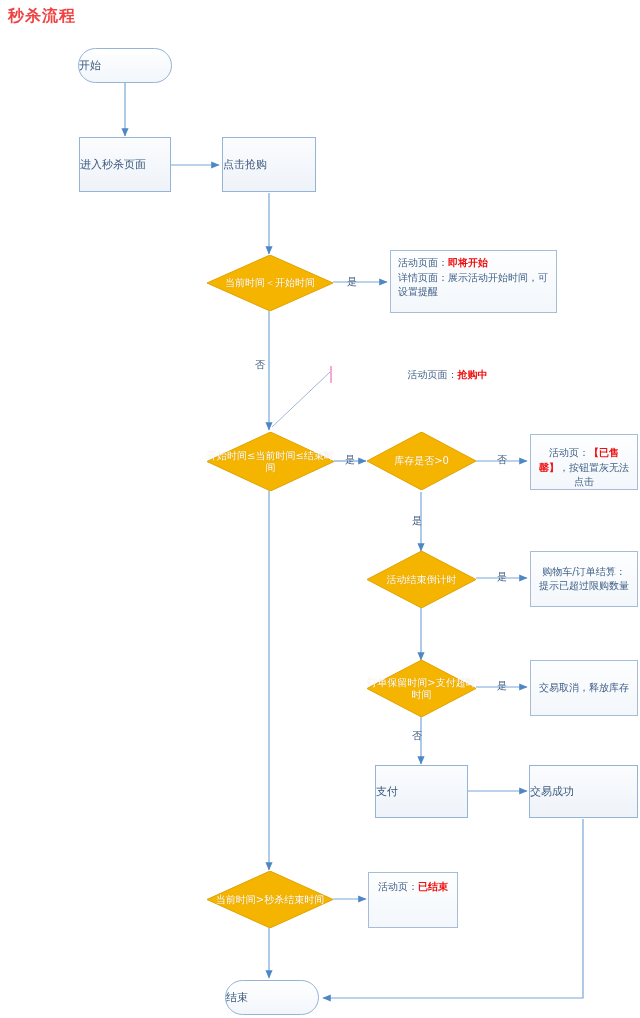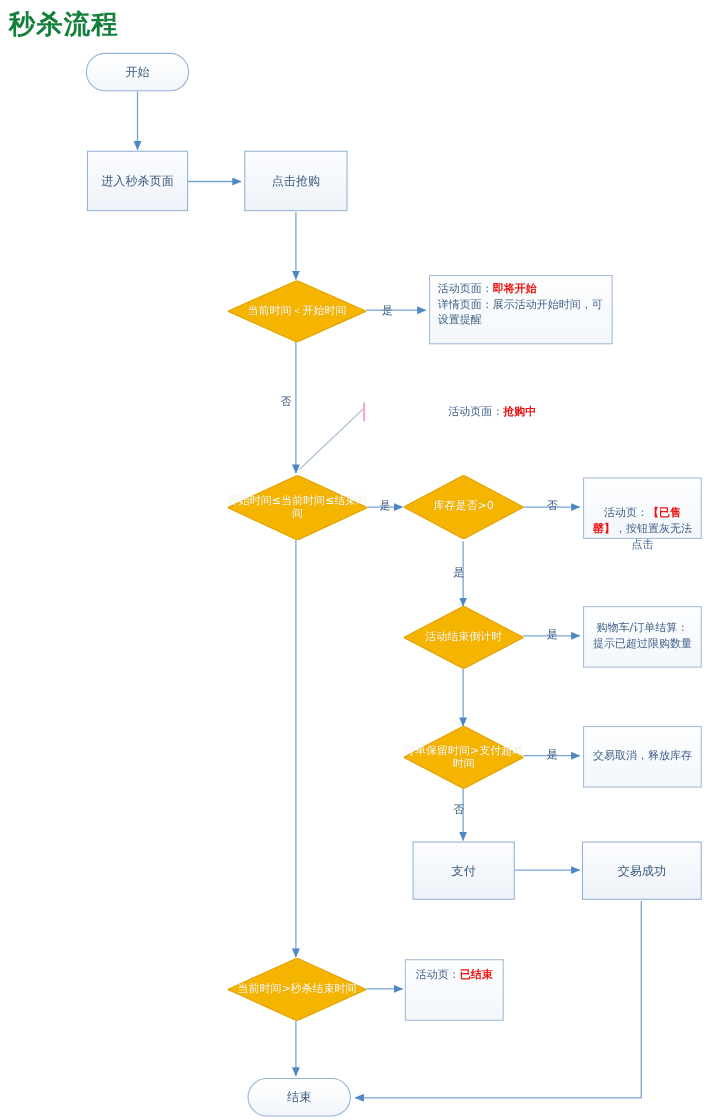--- a/index.html
+++ b/index.html
@@ -19,30 +19,30 @@
   svg.edges {
     position: absolute; left: 0; top: 0;
     width: 640px; height: 1018px;
     pointer-events: none;
   }
   .node {
     position: absolute;
     box-sizing: border-box;
     display: flex;
     align-items: center;
-    justify-content: center;
+    justify-content: flex-start;
     text-align: center;
     line-height: 1.25;
   }
   .title {
     position: absolute;
     left: 8px; top: 6px;
-    color: #15803d;
+    color: #ef4444;
     font-weight: bold;
-    font-size: 24px;
+    font-size: 16px;
     letter-spacing: 1px;
     font-family: Liberation Serif, serif;
   }
   .terminator {
     border: 1px solid #95b3d7;
     border-radius: 22px;
     background: linear-gradient(to bottom, #ffffff 0%, #f2f6fb 100%);
     color: #3b587c;
     font-size: 11px;
   }
@@ -241,21 +241,21 @@
     </div>
     <div>详情页面：展示活动开始时间，可设置提醒</div>
   </div>
 
   <div class="bare-note" style="left:330px; top:366px; width:215px;">
     <div>
       <span>活动页面：</span><span class="hl">抢购中</span>
     </div>
   </div>
 
-  <div class="node note centered" style="left:530px; top:434px; width:108px; height:56px; display:block; padding-top:25px;">
+  <div class="node note centered" style="left:530px; top:434px; width:108px; height:56px; display:block; padding-top:11px;">
     <div style="text-align:center;">
       <span>活动页：</span><span class="hl">【已售罄】</span><span>，按钮置灰无法点击</span>
     </div>
   </div>
 
   <div class="node note centered" style="left:530px; top:551px; width:108px; height:56px;">
     <span>购物车/订单结算：提示已超过限购数量</span>
   </div>
 
   <div class="node note centered" style="left:530px; top:660px; width:108px; height:56px;">

